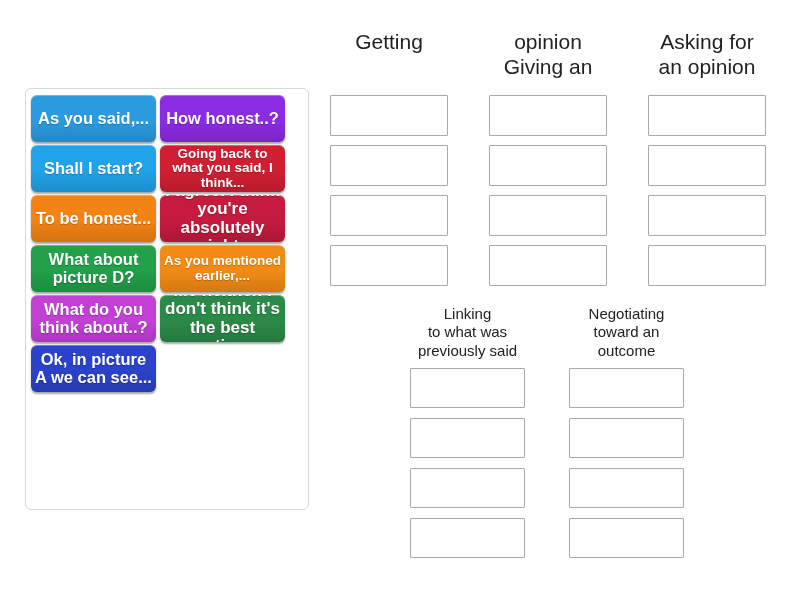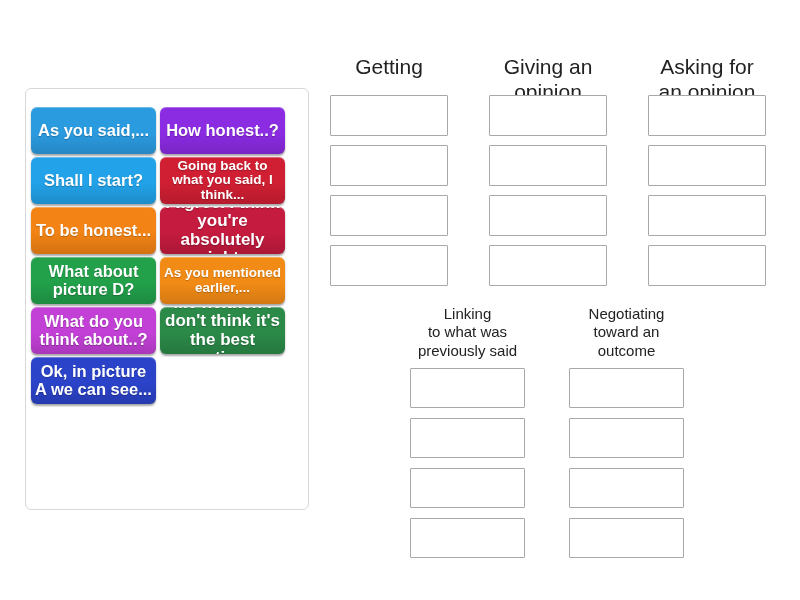--- a/index.html
+++ b/index.html
@@ -13,21 +13,21 @@
   #root { position: relative; width: 800px; height: 600px; }
 
   
   #tile-tray {
     position: absolute;
     left: 25px; top: 88px;
     width: 284px; height: 422px;
     border: 1px solid #d8d8d8;
     border-radius: 6px;
     background: #ffffff;
-    padding: 18px 5px;
+    padding: 6px 5px;
   }
   #tile-grid {
     display: flex;
     flex-wrap: wrap;
     align-content: flex-start;
     gap: 3px 4px;
   }
   .tile {
     width: 125px;
     height: 47px;
@@ -71,21 +71,21 @@
   }
 
   
   .col-a { left: 330px; width: 118px; }
   .col-b { left: 489px; width: 118px; }
   .col-c { left: 648px; width: 118px; }
   
   .col-d { left: 410px; width: 115px; }
   .col-e { left: 569px; width: 115px; }
 
-  .hdr-top { top: 30px; margin-top: 25px; }
+  .hdr-top { top: 30px; }
   .hdr-bot { top: 305px; }
 
   .dz-top { height: 41px; }
   .dz-bot { height: 40px; }
 </style>
 </head>
 <body>
 
 <div id="root">
 
@@ -102,22 +102,22 @@
         <div class="tile fs-lg" style="background: linear-gradient(rgb(194, 64, 214) 0%, rgb(194, 64, 214) 55%, rgba(0, 0, 0, 0.13) 100%), rgb(194, 64, 214);">What do you think about..?</div>
         <div class="tile fs-sm" style="background: linear-gradient(rgb(43, 138, 72) 0%, rgb(43, 138, 72) 55%, rgba(0, 0, 0, 0.13) 100%), rgb(43, 138, 72);">Me neither. I don't think it's the best option.</div>
         <div class="tile fs-lg" style="background: linear-gradient(rgb(43, 67, 201) 0%, rgb(43, 67, 201) 55%, rgba(0, 0, 0, 0.13) 100%), rgb(43, 67, 201);">Ok, in picture A we can see...</div>
       </div>
   </div>
 
   <div class="group-header hdr-top col-a">
     <div>Getting</div>
   </div>
   <div class="group-header hdr-top col-b">
+    <div>opinion</div>
     <div>Giving an</div>
-    <div>opinion</div>
   </div>
   <div class="group-header hdr-top col-c">
     <div>Asking for</div>
     <div>an opinion</div>
   </div>
 
   <div class="group-header small hdr-bot col-d">
     <div>Linking</div>
     <div>to what was</div>
     <div>previously said</div>

